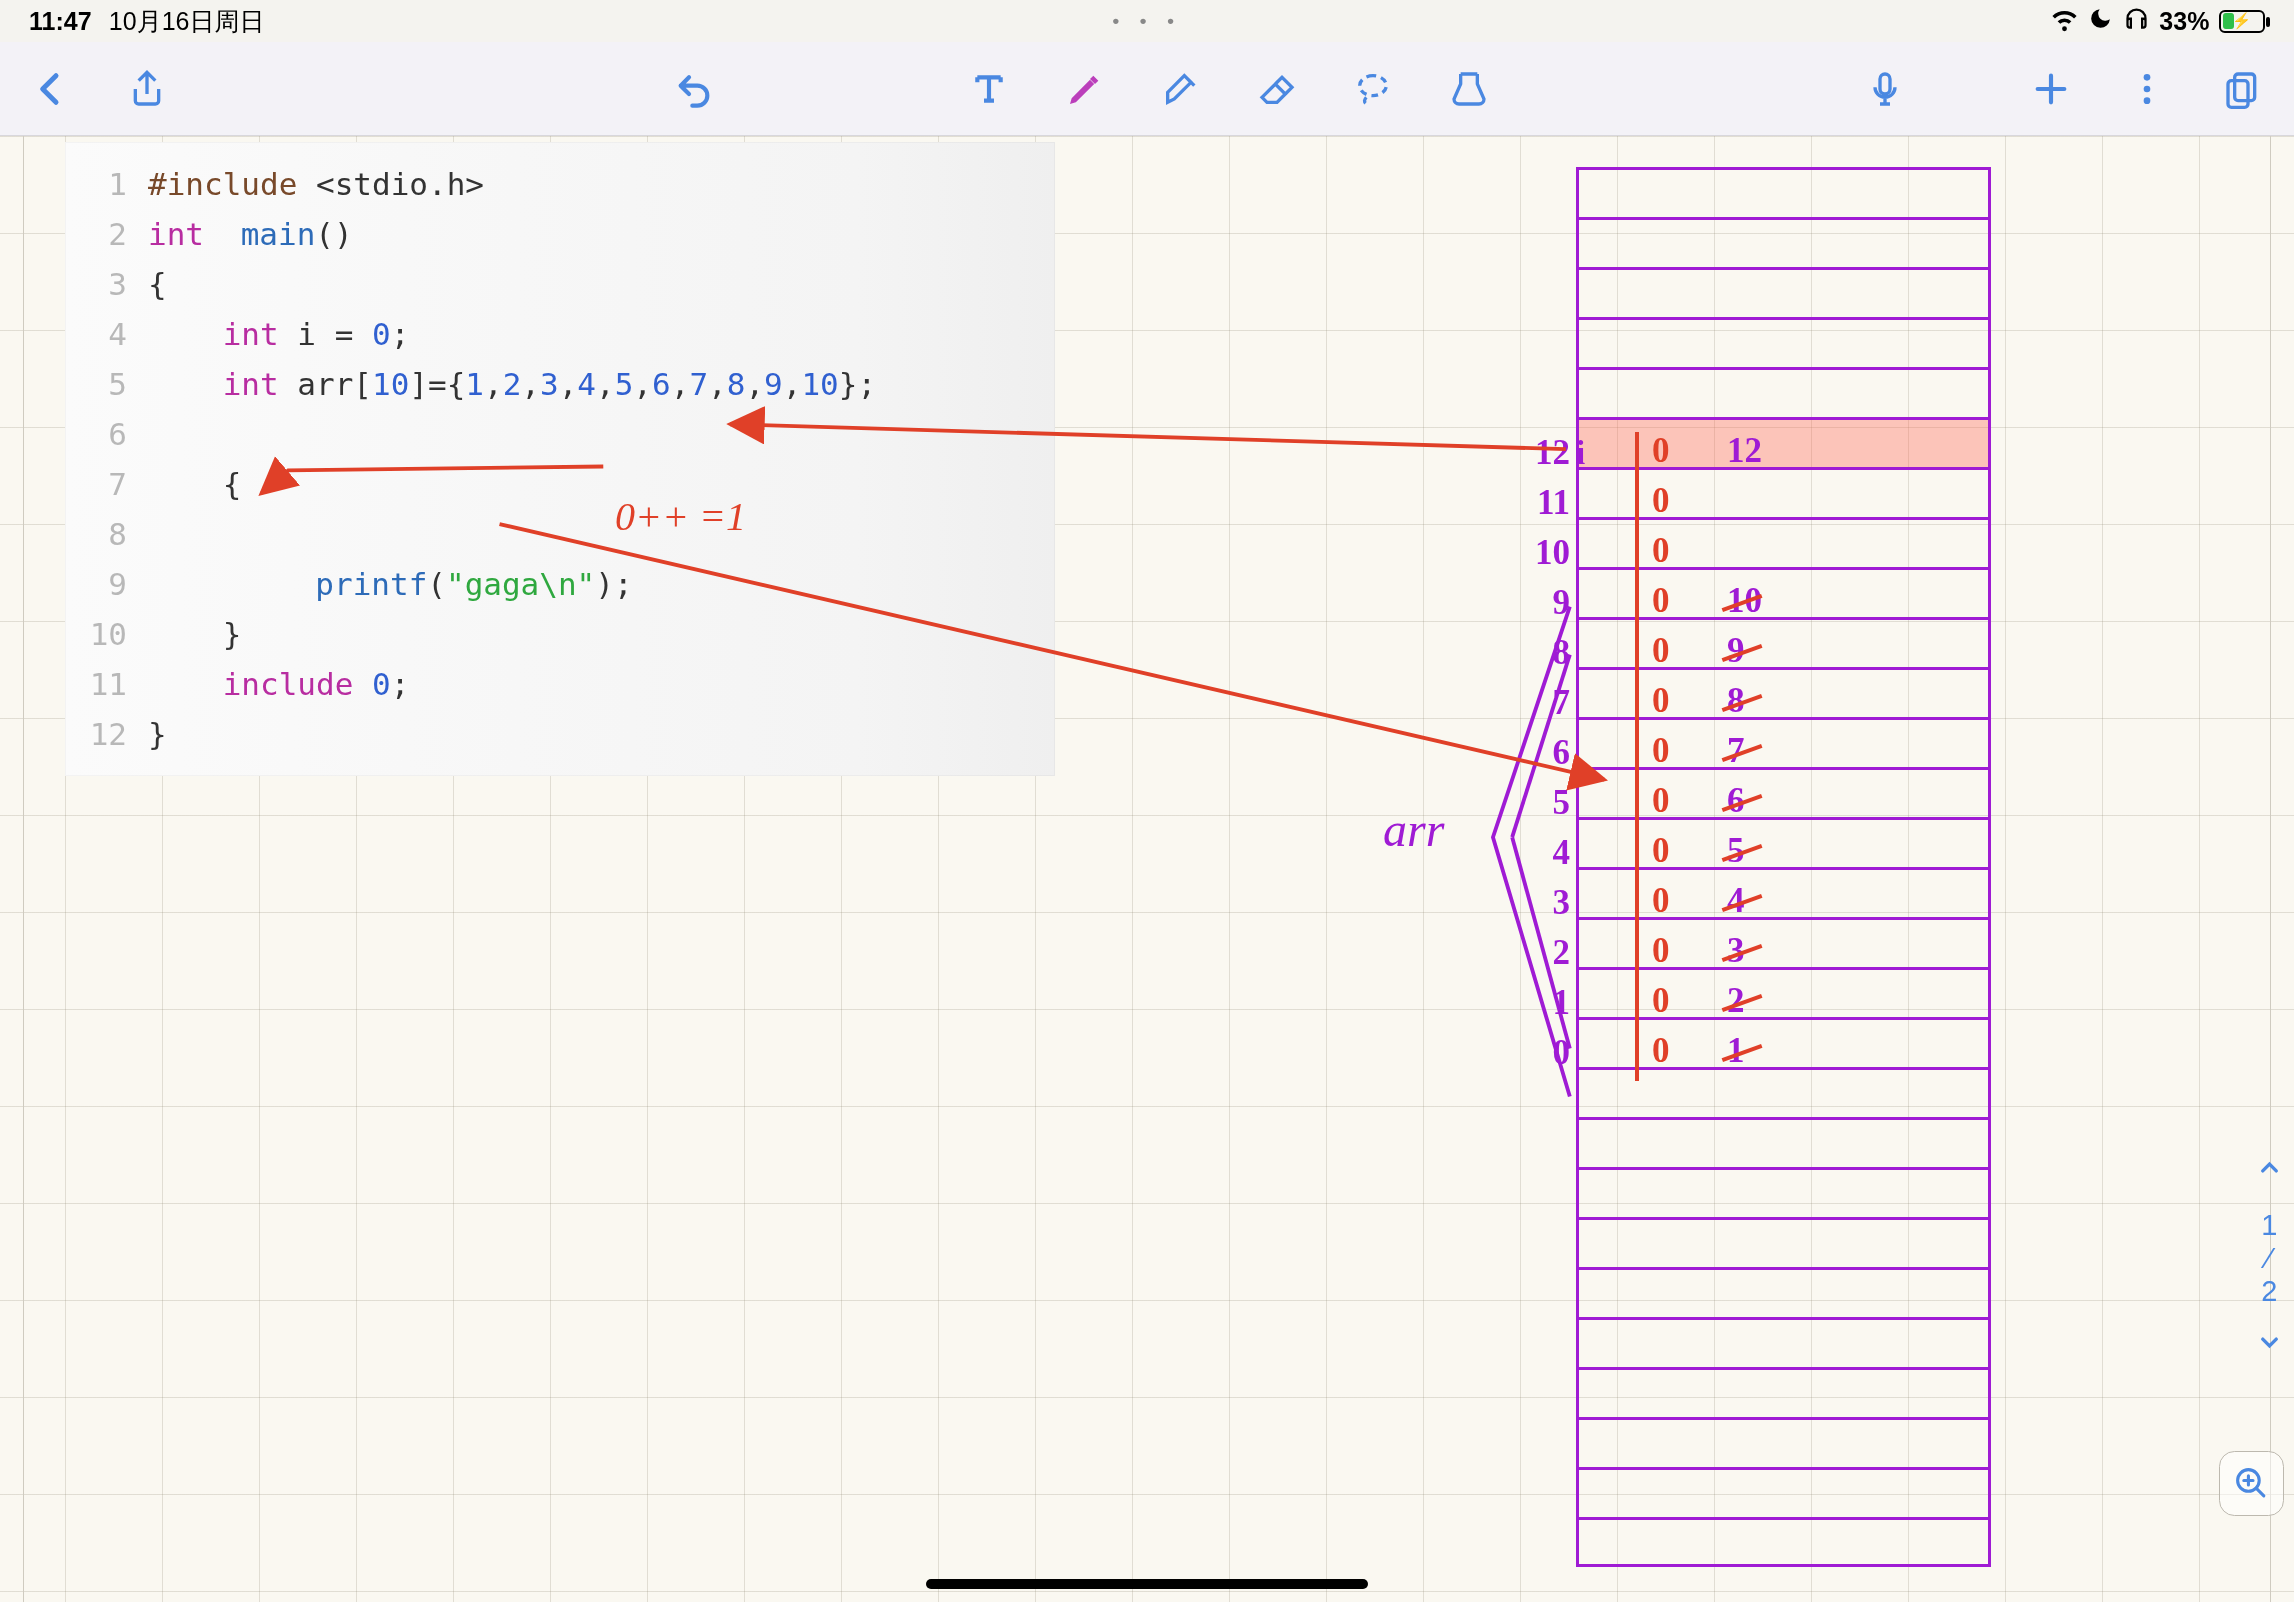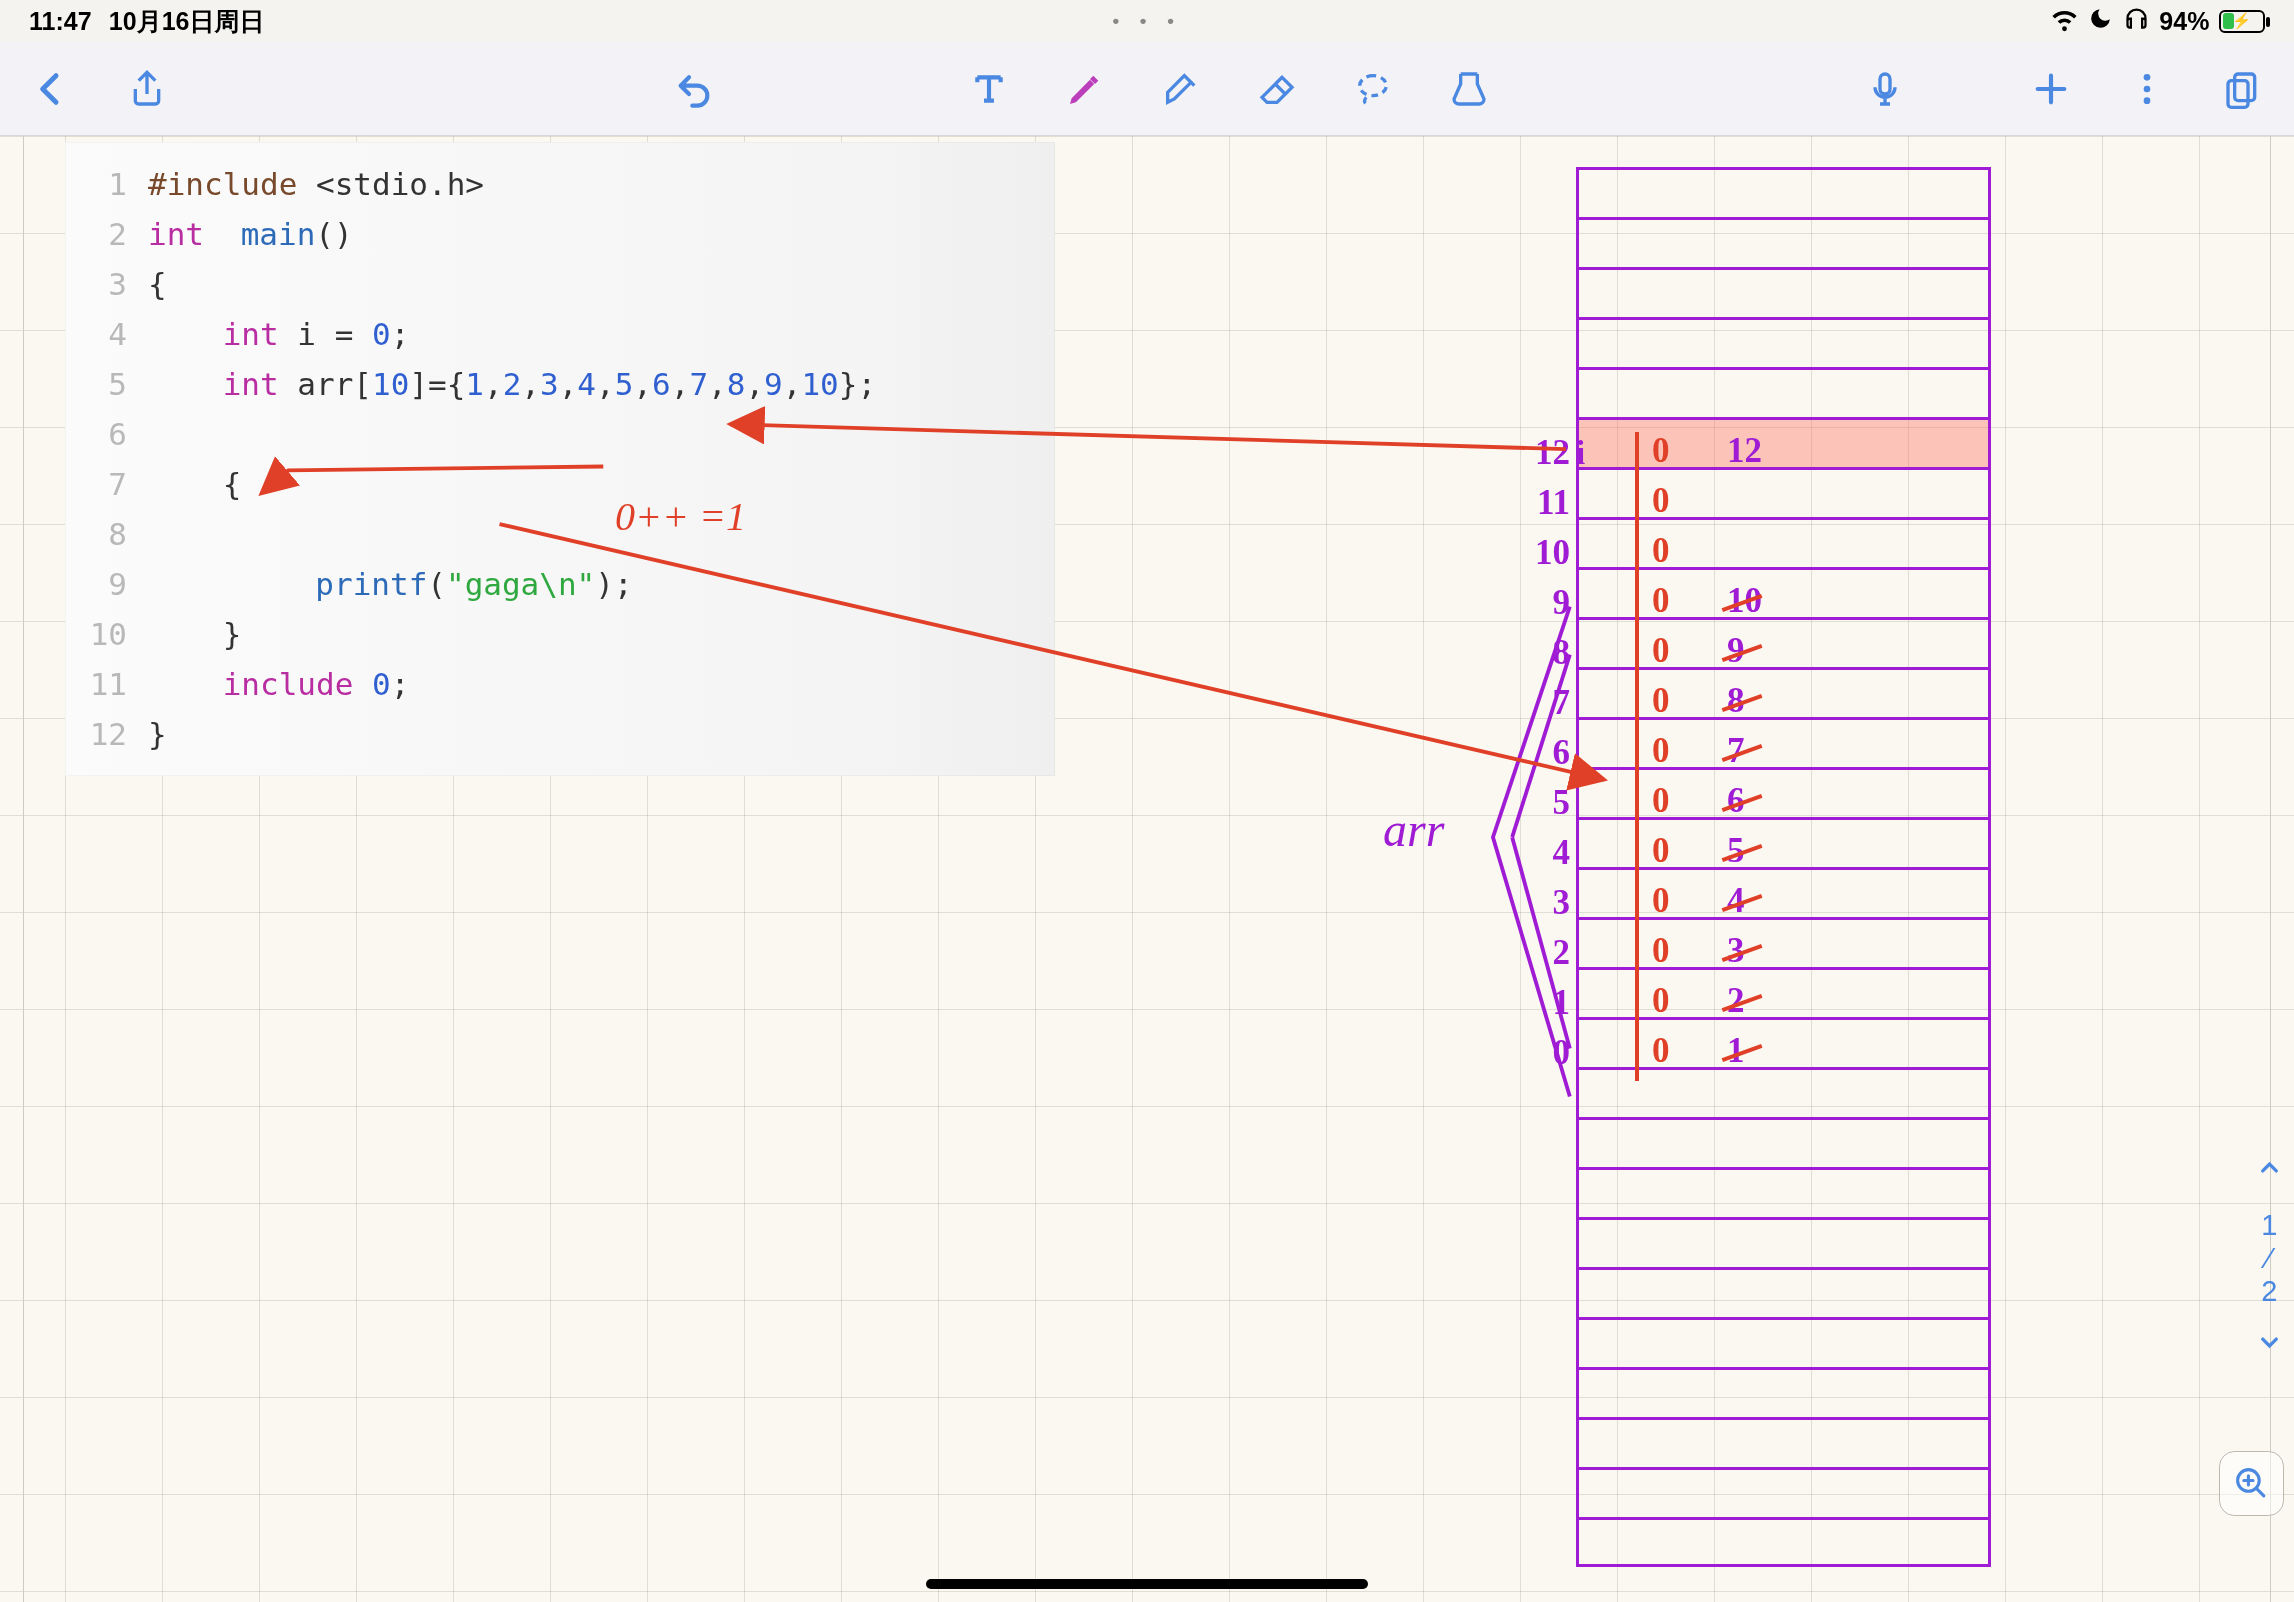--- a/index.html
+++ b/index.html
@@ -121,40 +121,40 @@
   .bat-shell::after{content:"";position:absolute;right:-6.7px;top:5.8px;width:3.8px;height:9.6px;background:#000;border-radius:1.9px;}
   .bat-fill{position:absolute;left:1.9px;top:1.9px;bottom:1.9px;width:26%;background:#2fbf4a;border-radius:2.9px;}
   .bolt{position:absolute;left:50%;top:50%;transform:translate(-50%,-50%);font-size:15.4px;color:#000;}
 </style>
 </head>
 <body>
 
 <div class="status-bar">
   <div class="status-left">
     <span>11:47</span>
-    <span style="font-weight:700">10月16日周日</span>
+    <span style="font-weight:400">10月16日周日</span>
   </div>
   <div class="status-center">• • •</div>
   <div class="status-right">
     <span>
       <svg viewBox="0 0 24 24" width="29" height="29">
           <path fill="#000" d="M12 18.5a2 2 0 100 4 2 2 0 000-4zm-5.7-4.2a8 8 0 0111.4 0l-2.1 2.1a5 5 0 00-7.1 0zM2 9.9a14 14 0 0120 0l-2.1 2.1a11 11 0 00-15.8 0z"></path>
         </svg>
     </span>
     <span>
       <svg viewBox="0 0 24 24" width="25" height="25">
           <path fill="#000" d="M21 12.8A9 9 0 1111.2 3a7 7 0 009.8 9.8z"></path>
         </svg>
     </span>
     <span>
       <svg viewBox="0 0 24 24" width="27" height="27">
           <path fill="none" stroke="#000" stroke-width="2" d="M4 14v-2a8 8 0 0116 0v2M4 14v4a2 2 0 002 2h1v-8H6a2 2 0 00-2 2zm16 0v4a2 2 0 01-2 2h-1v-8h1a2 2 0 012 2z"></path>
         </svg>
     </span>
-    <span>94%</span>
+    <span>33%</span>
     <span class="bat">
       <span class="bat-shell">
           <span class="bat-fill"></span>
           <span class="bolt">⚡</span>
         </span>
     </span>
   </div>
 </div>
 
 <div class="toolbar">

